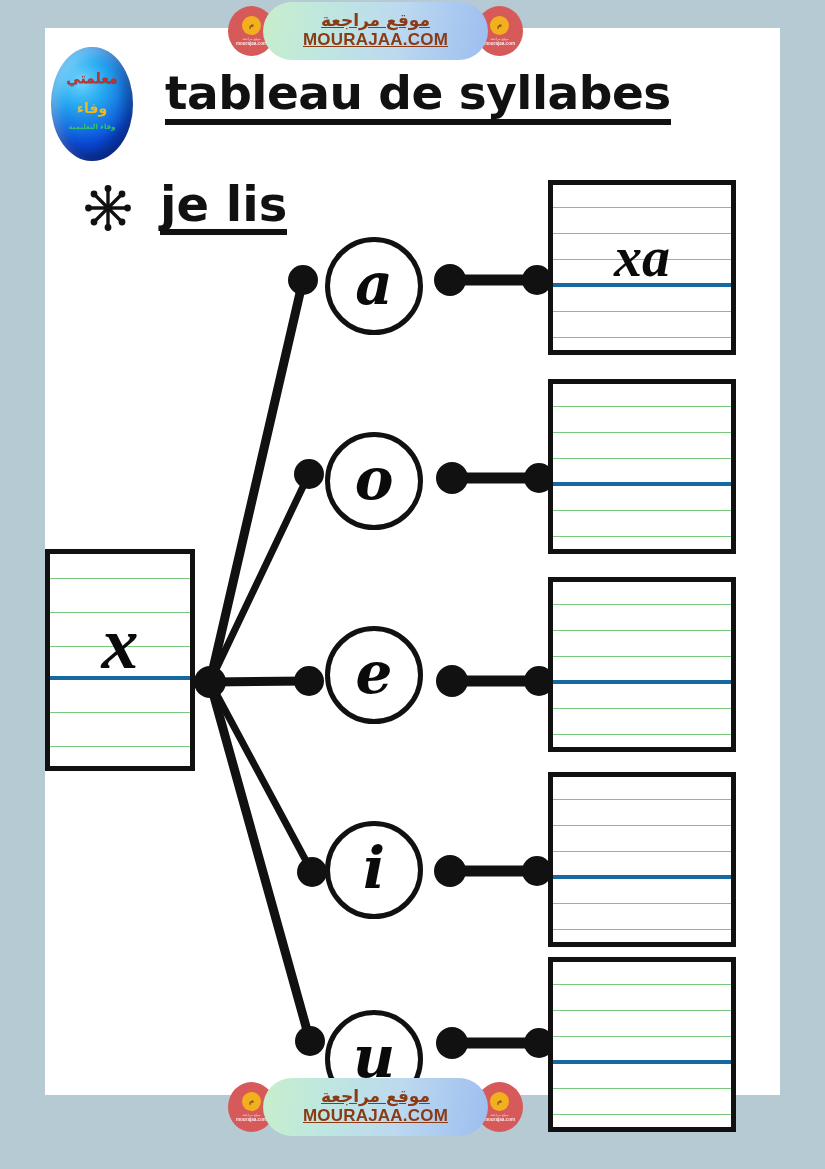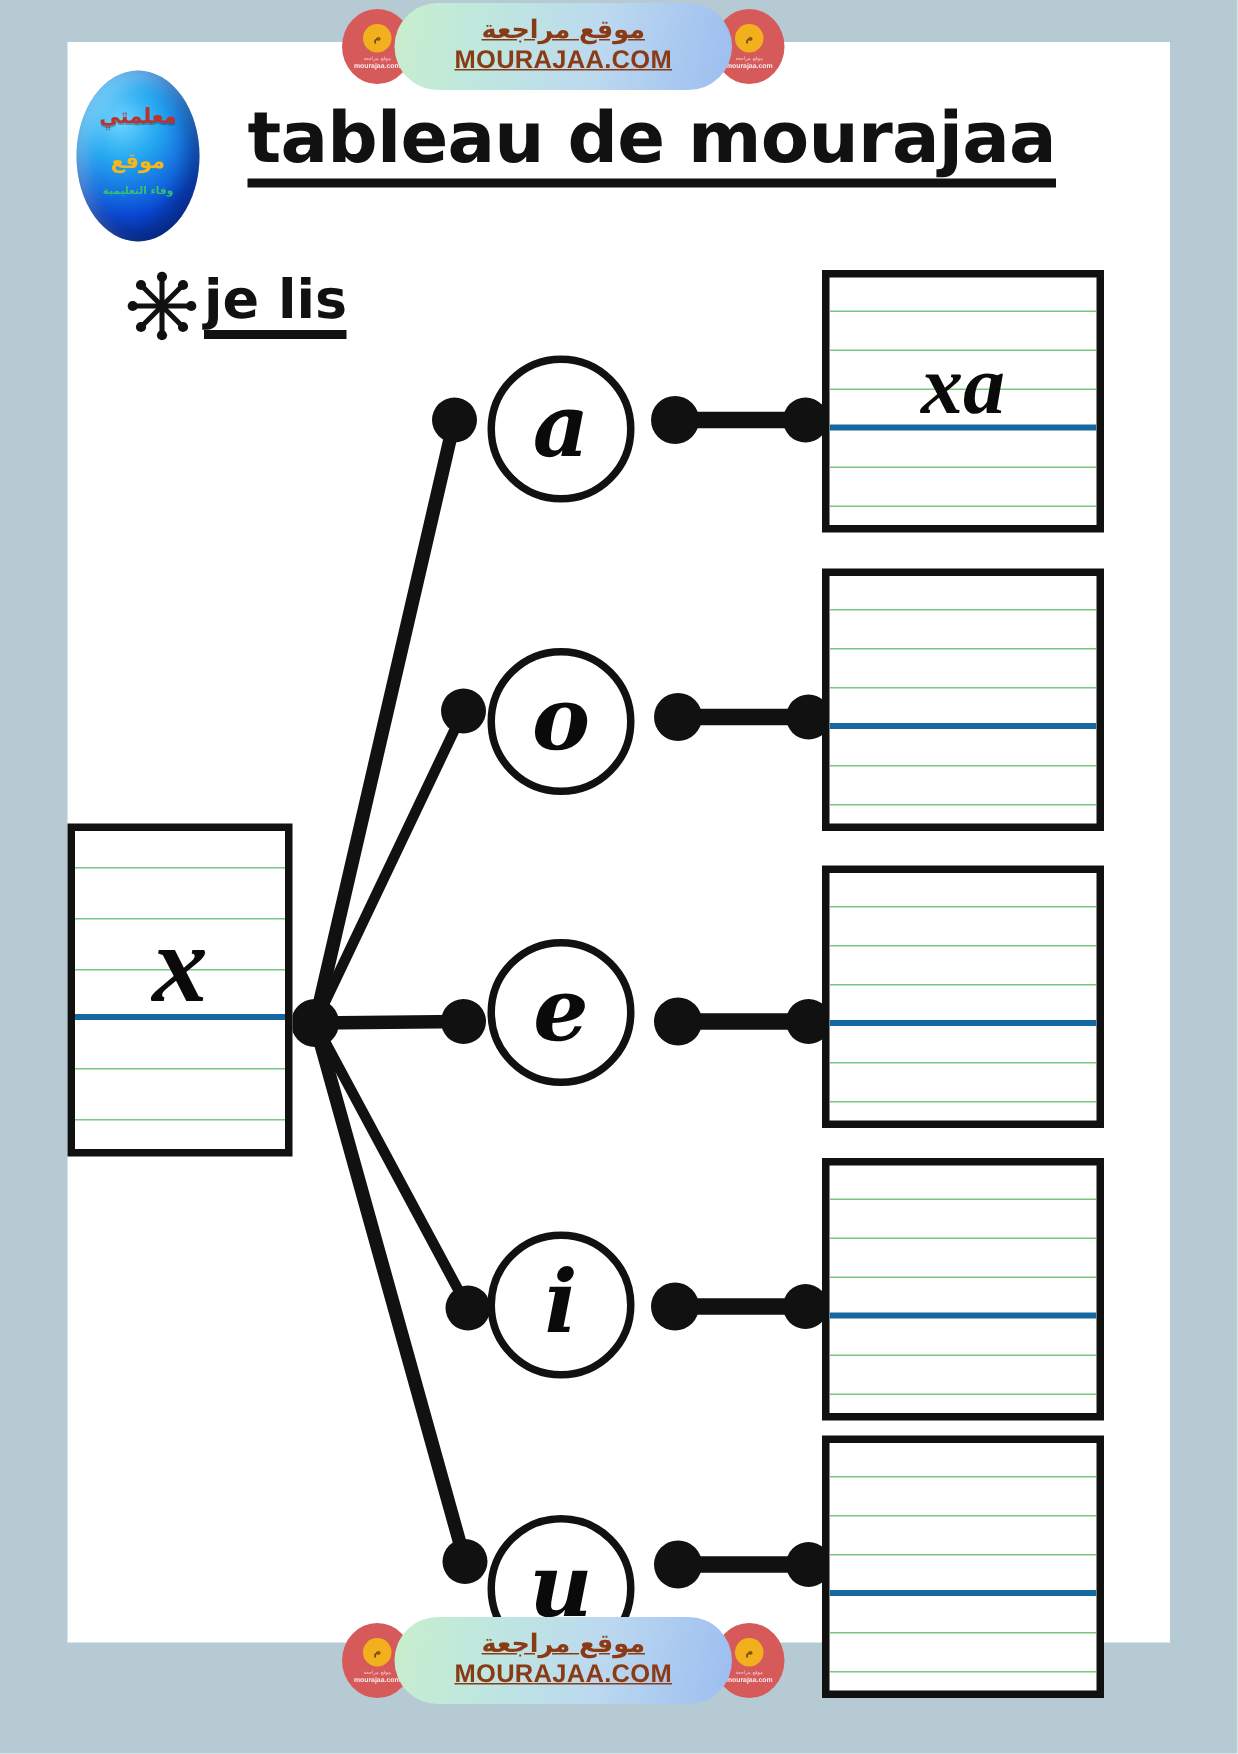--- a/index.html
+++ b/index.html
@@ -75,21 +75,21 @@
     font-family:"DejaVu Sans", sans-serif;
     letter-spacing:-.5px;
     border-bottom:6px solid #111;
     padding-bottom:2px;line-height:1.05;
   }
 
   
   #jelis-row{position:absolute;left:84px;top:180px;z-index:20;display:flex;align-items:center;}
   #star-icon{width:48px;height:48px;flex:0 0 auto;}
   #jelis-text{
-    margin-left:4px;font-size:36px;font-weight:bold;color:#111;
+    margin-left:28px;font-size:48px;font-weight:bold;color:#111;
     font-family:"DejaVu Sans", sans-serif;line-height:1;
     border-bottom:6px solid #111;padding-bottom:1px;
   }
 
   
   #diagram{position:absolute;left:0;top:0;width:825px;height:1169px;z-index:15;overflow:hidden;}
 
   
   .card{
     position:absolute;z-index:18;box-sizing:border-box;
@@ -131,25 +131,25 @@
   #vowel-i{left:325px;top:821px;}
   #vowel-u{left:325px;top:1010px;}
 </style>
 </head>
 <body>
 
 <div id="sheet"></div>
 
 <div id="logo">
   <div class="lg1">معلمتي</div>
-  <div class="lg2">موقع</div>
+  <div class="lg2">وفاء</div>
   <div class="lg3">وفاء التعليمية</div>
 </div>
 
-<div id="title">tableau de mourajaa</div>
+<div id="title">tableau de syllabes</div>
 
 <div id="jelis-row">
   <svg id="star-icon" viewBox="0 0 48 48">
     <g stroke="#111" stroke-width="3.4" stroke-linecap="round">
       <line x1="24" y1="24" x2="24" y2="5"></line>
       <line x1="24" y1="24" x2="24" y2="43"></line>
       <line x1="24" y1="24" x2="5" y2="24"></line>
       <line x1="24" y1="24" x2="43" y2="24"></line>
       <line x1="24" y1="24" x2="10.5" y2="10.5"></line>
       <line x1="24" y1="24" x2="37.5" y2="37.5"></line>

